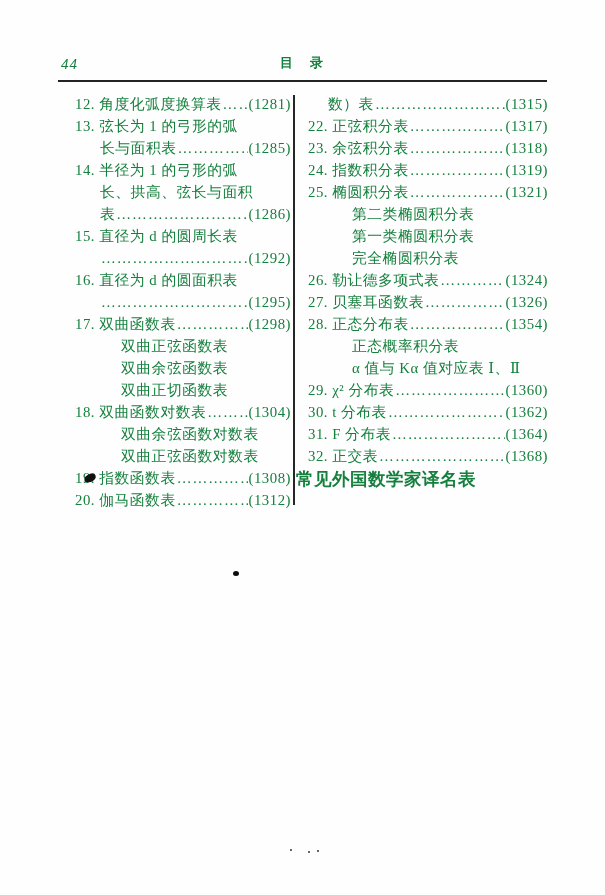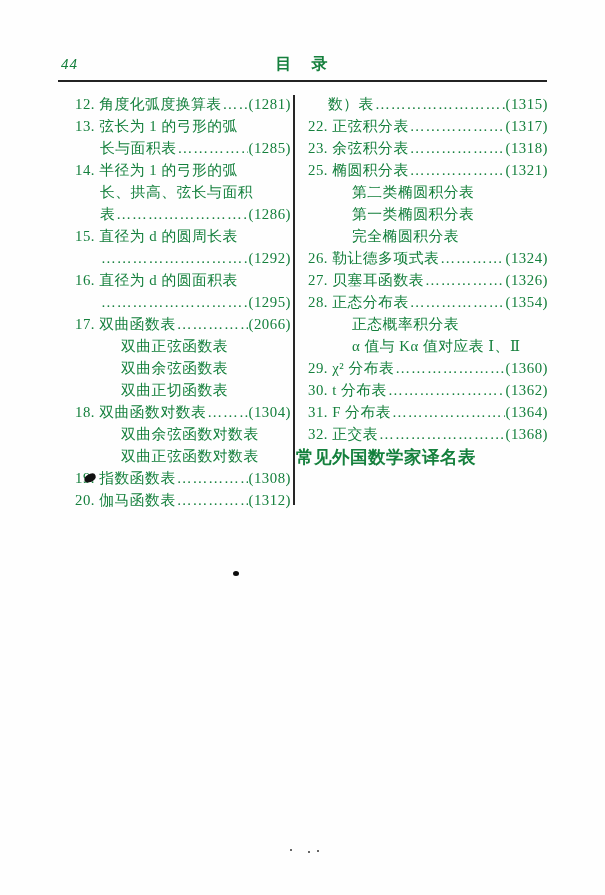--- a/index.html
+++ b/index.html
@@ -12,21 +12,21 @@
     overflow:hidden;
   }
   
   .hdr{position:absolute;top:54px;left:58px;width:489px;height:24px;}
   .hdr .pgnum{
     position:absolute;left:3px;top:2px;
     font-size:15px;font-style:italic;letter-spacing:1px;
   }
   .hdr .title{
     position:absolute;left:0;right:0;top:0;text-align:center;
-    font-size:16px;font-weight:bold;letter-spacing:2px;white-space:pre;
+    font-size:13px;font-weight:bold;letter-spacing:2px;white-space:pre;
   }
   .rule{
     position:absolute;top:80px;left:58px;width:489px;height:2px;
     background:#232323;
   }
   
   .divider{
     position:absolute;left:293px;top:95px;width:2px;height:410px;
     background:#262626;
   }
@@ -117,21 +117,21 @@
         <span class="t">16. 直径为 d 的圆面积表</span>
       </div>
     <div class="row i1">
         <span class="t"></span>
         <span class="leader"></span>
         <span class="pg">(1295)</span>
       </div>
     <div class="row">
         <span class="t">17. 双曲函数表</span>
         <span class="leader"></span>
-        <span class="pg">(2066)</span>
+        <span class="pg">(1298)</span>
       </div>
     <div class="row i2">
         <span class="t">双曲正弦函数表</span>
       </div>
     <div class="row i2">
         <span class="t">双曲余弦函数表</span>
       </div>
     <div class="row i2">
         <span class="t">双曲正切函数表</span>
       </div>
@@ -166,20 +166,25 @@
       </div>
     <div class="row">
         <span class="t">22. 正弦积分表</span>
         <span class="leader"></span>
         <span class="pg">(1317)</span>
       </div>
     <div class="row">
         <span class="t">23. 余弦积分表</span>
         <span class="leader"></span>
         <span class="pg">(1318)</span>
+      </div>
+    <div class="row">
+        <span class="t">24. 指数积分表</span>
+        <span class="leader"></span>
+        <span class="pg">(1319)</span>
       </div>
     <div class="row">
         <span class="t">25. 椭圆积分表</span>
         <span class="leader"></span>
         <span class="pg">(1321)</span>
       </div>
     <div class="row ri2">
         <span class="t">第二类椭圆积分表</span>
       </div>
     <div class="row ri2">

